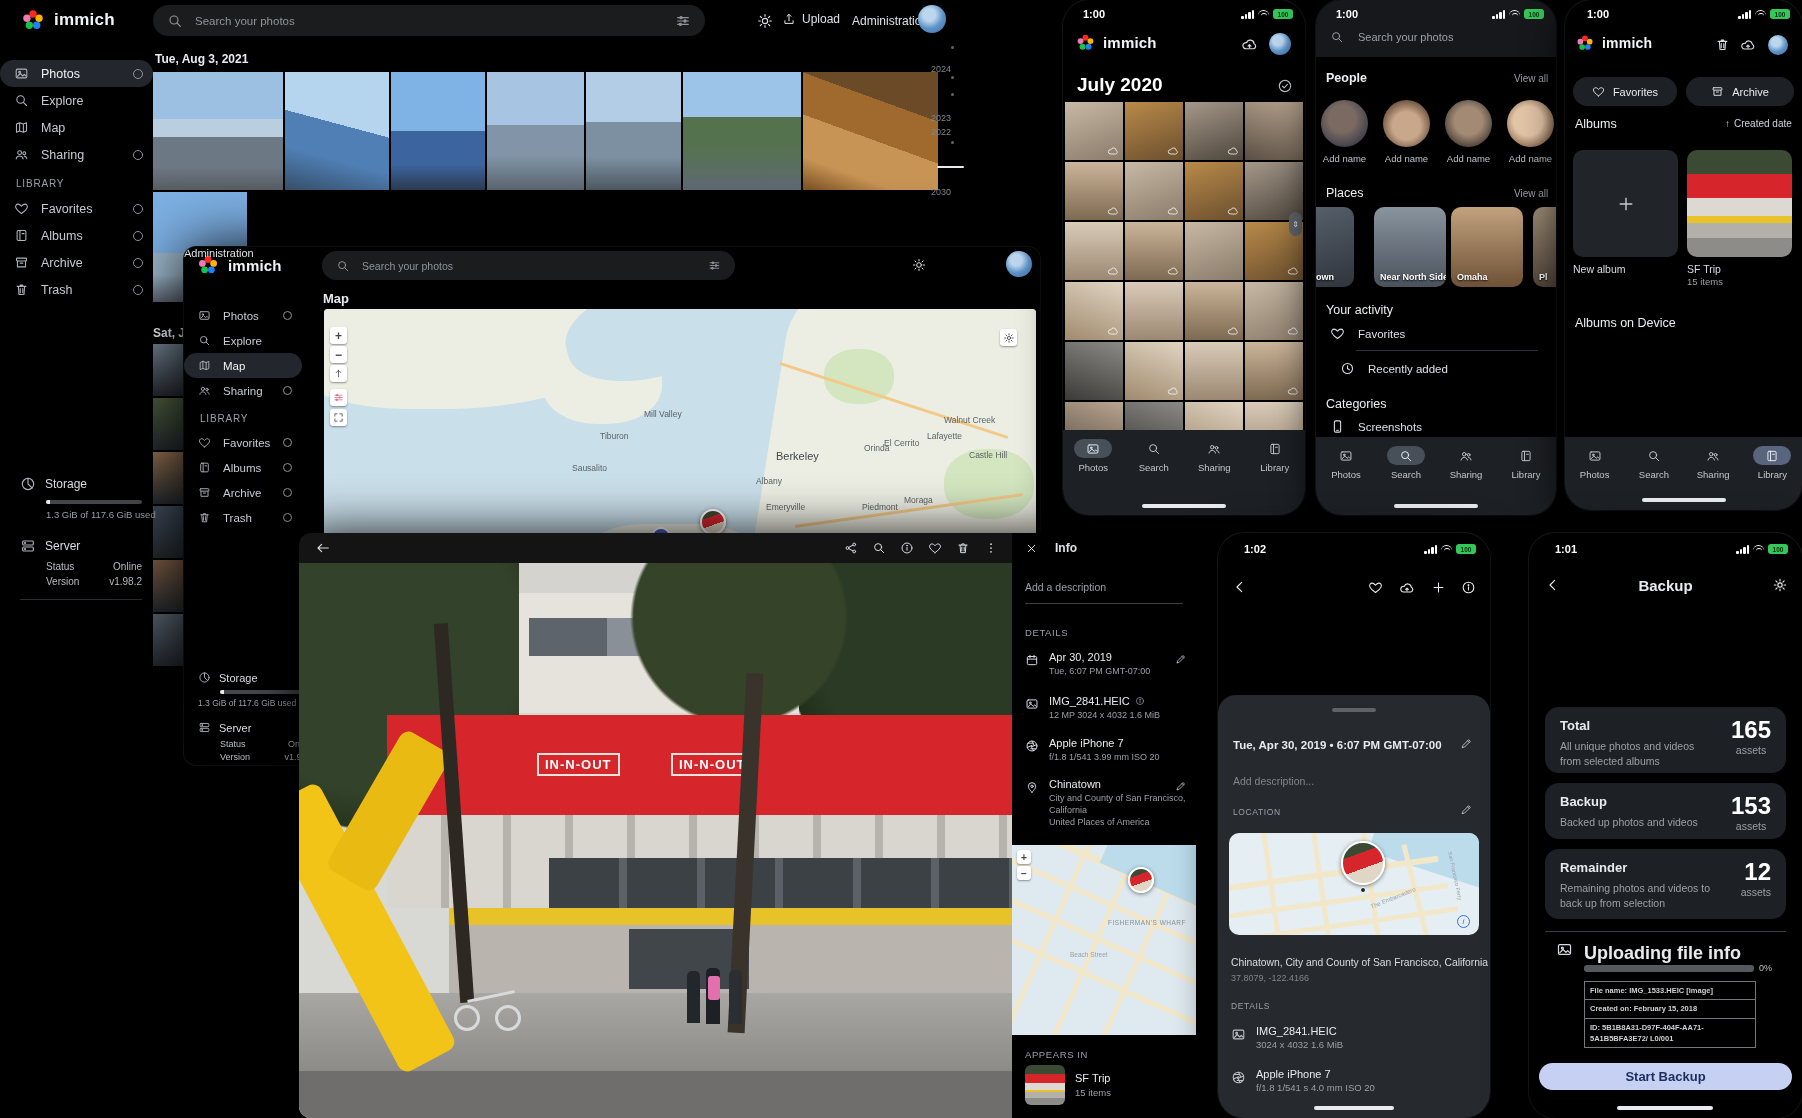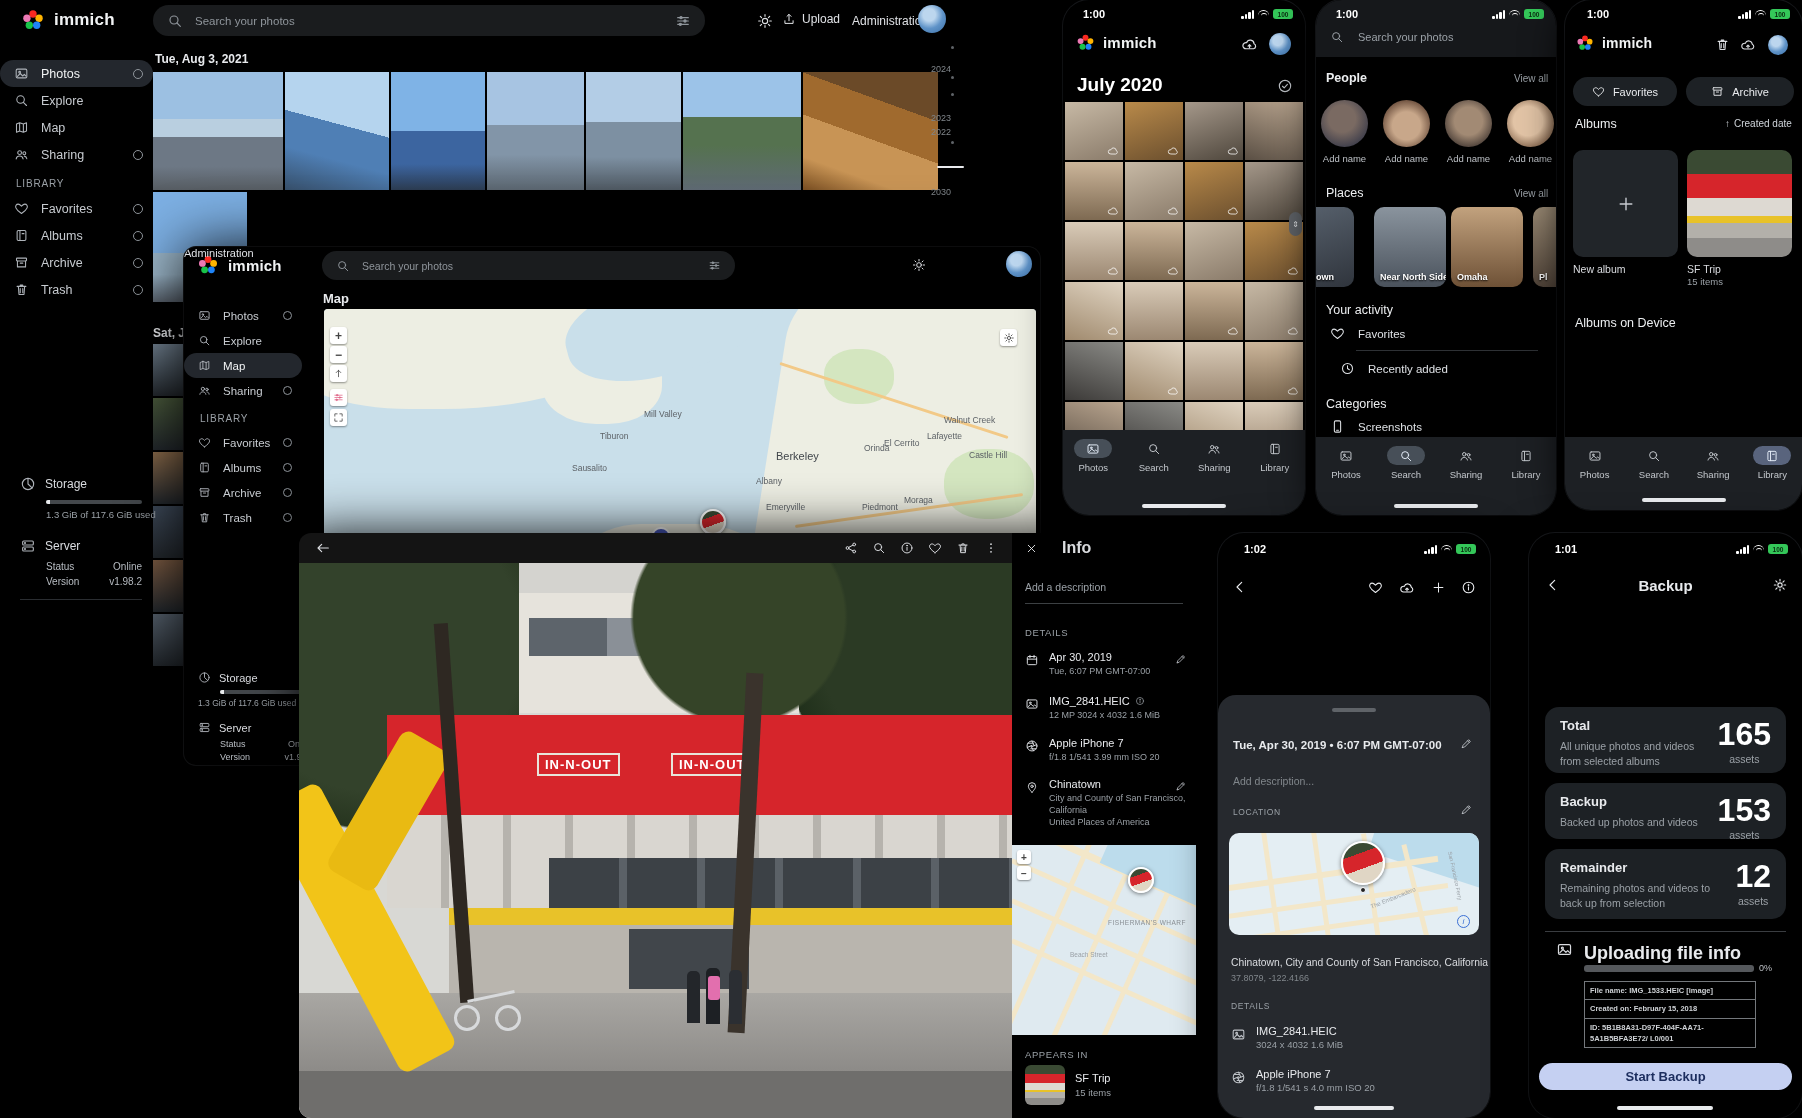--- a/index.html
+++ b/index.html
@@ -85,21 +85,21 @@
   .addname{font-size:9.5px;color:#bdc1c6;text-align:center;margin-top:6px;}
   .placecard{position:absolute;width:72px;height:80px;border-radius:10px;overflow:hidden;}
   .placecard b{position:absolute;left:6px;bottom:5px;font-size:9px;color:#fff;font-weight:bold;text-shadow:0 1px 2px #000;white-space:nowrap;}
   .actrow{position:absolute;display:flex;align-items:center;gap:13px;color:#dde0e4;font-size:11.5px;}
   .h12{font-size:12.5px;color:#eceef0;font-weight:bold;}
   .viewall{font-size:10px;color:#9aa0a6;}
   .pillbtn{position:absolute;background:#1d2125;border-radius:15px;display:flex;align-items:center;justify-content:center;gap:8px;font-size:11px;color:#e8eaed;}
   .card{position:absolute;background:#1d2125;border-radius:14px;color:#e8eaed;}
   .card .ct{font-size:13px;font-weight:bold;}
   .card .cd{font-size:10.5px;color:#9aa0a6;line-height:1.4;}
-  .bignum{font-size:32px;font-weight:bold;color:#fff;text-align:right;}
+  .bignum{font-size:24px;font-weight:bold;color:#fff;text-align:right;}
   .unit{font-size:10.5px;color:#9aa0a6;text-align:center;}
   .selbtn{background:#c5d0f2;color:#1c2d5e;font-weight:bold;border-radius:14px;display:flex;align-items:center;justify-content:center;}
   .fileinfo{position:absolute;border:1px solid #74787c;color:#cfd2d6;font-size:7.5px;font-weight:bold;}
   .fileinfo>div{padding:3px 5px;border-bottom:1px solid #74787c;line-height:1.5;}
   .fileinfo>div:last-child{border-bottom:none;}
   .sheet{position:absolute;background:#26292e;border-radius:18px 18px 0 0;}
 </style>
 </head>
 <body>
 
@@ -616,21 +616,21 @@
         <div style="left:196px;top:442px;width:26px;height:26px;border:3px solid #d8dadc;border-radius:50%;"></div>
         <div style="left:168px;top:432px;width:48px;height:3px;background:#d8dadc;transform:rotate(-12deg);"></div>
       </div>
     </div>
 
     <div id="vinfo">
       <div class="row" style="height:30px;gap:17px;padding-left:13px;">
         <svg class="ic" style="width:13px;height:13px;">
             <use href="#i-close"></use>
           </svg>
-        <span style="font-size:16px;font-weight:bold;margin-left:7px;">Info</span>
+        <span style="font-size:12px;font-weight:bold;">Info</span>
       </div>
       <div class="abs" style="left:13px;top:48px;font-size:10.5px;color:#9aa0a6;">Add a description</div>
       <div class="abs" style="left:13px;top:70px;width:158px;height:1px;background:#3c4043;"></div>
       <div class="abs dlabel" style="left:13px;top:94px;">DETAILS</div>
 
       <div class="drow" style="left:13px;top:118px;">
         <svg class="ic" style="width:14px;height:14px;margin-top:2px;">
             <use href="#i-cal"></use>
           </svg>
         <div>

